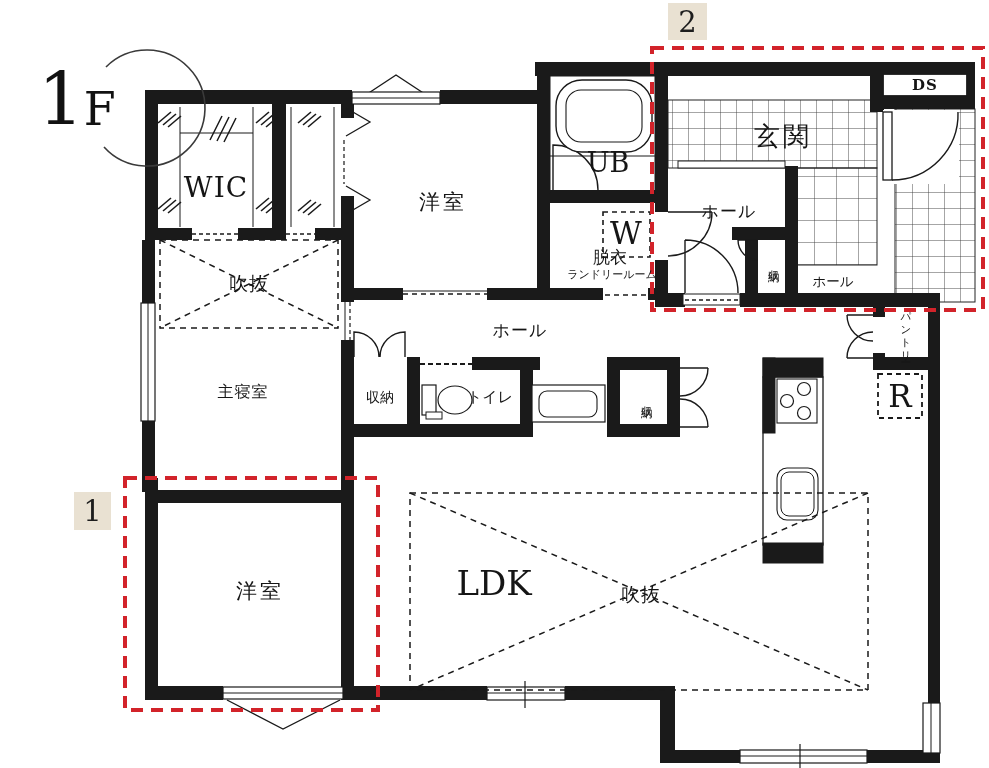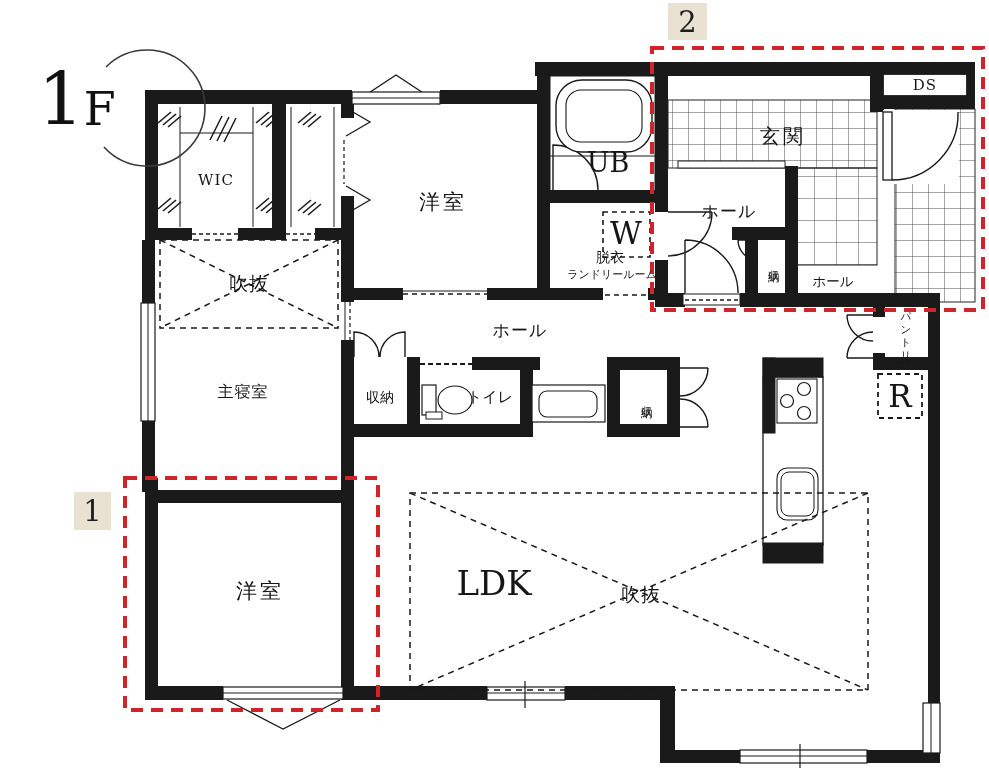--- a/index.html
+++ b/index.html
@@ -221,28 +221,28 @@
 </svg>
 
 <div class="badge">
   <span class="num">1</span>
       <span class="suf">F</span>
 </div>
 
 <div class="marker" style="left:74px;top:492px;width:37px;height:38px;">1</div>
 <div class="marker" style="left:668px;top:3px;width:39px;height:37px;">2</div>
 
-<div class="lbl" style="left:216px;top:180px;font-size:15px;letter-spacing:1px;">WIC</div>
+<div class="lbl" style="left:216px;top:188px;font-size:28px;letter-spacing:1px;">WIC</div>
 <div class="lbl" style="left:443px;top:202px;font-size:21px;letter-spacing:3px;">洋室</div>
 <div class="lbl" style="left:608px;top:162px;font-size:27px;">UB</div>
 <div class="lbl" style="left:626px;top:233px;font-size:31px;">W</div>
-<div class="lbl" style="left:610px;top:257px;font-size:14px;">脱衣</div>
+<div class="lbl" style="left:610px;top:257px;font-size:17px;">脱衣</div>
 <div class="lbl" style="left:612px;top:274px;font-size:11px;">ランドリールーム</div>
-<div class="lbl" style="left:783px;top:136px;font-size:20px;letter-spacing:3px;">玄関</div>
-<div class="lbl" style="left:925px;top:85px;font-size:15px;letter-spacing:1px;">DS</div>
+<div class="lbl" style="left:783px;top:136px;font-size:26px;letter-spacing:3px;">玄関</div>
+<div class="lbl" style="left:925px;top:85px;font-size:15px;letter-spacing:1px;font-weight:bold;">DS</div>
 <div class="lbl" style="left:729px;top:211px;font-size:17px;letter-spacing:1px;">ホール</div>
 <div class="lbl v" style="left:773px;top:262px;font-size:11.5px;">収納</div>
 <div class="lbl" style="left:833px;top:282px;font-size:13.5px;">ホール</div>
 <div class="lbl v" style="left:906px;top:331px;font-size:10.5px;">パントリー</div>
 <div class="lbl" style="left:900px;top:396px;font-size:31px;">R</div>
 <div class="lbl" style="left:249px;top:283px;font-size:19px;letter-spacing:1px;">吹抜</div>
 <div class="lbl" style="left:243px;top:392px;font-size:16px;letter-spacing:1px;">主寝室</div>
 <div class="lbl" style="left:380px;top:397px;font-size:14px;">収納</div>
 <div class="lbl" style="left:490px;top:397px;font-size:15px;">トイレ</div>
 <div class="lbl" style="left:520px;top:330px;font-size:17px;letter-spacing:1px;">ホール</div>

